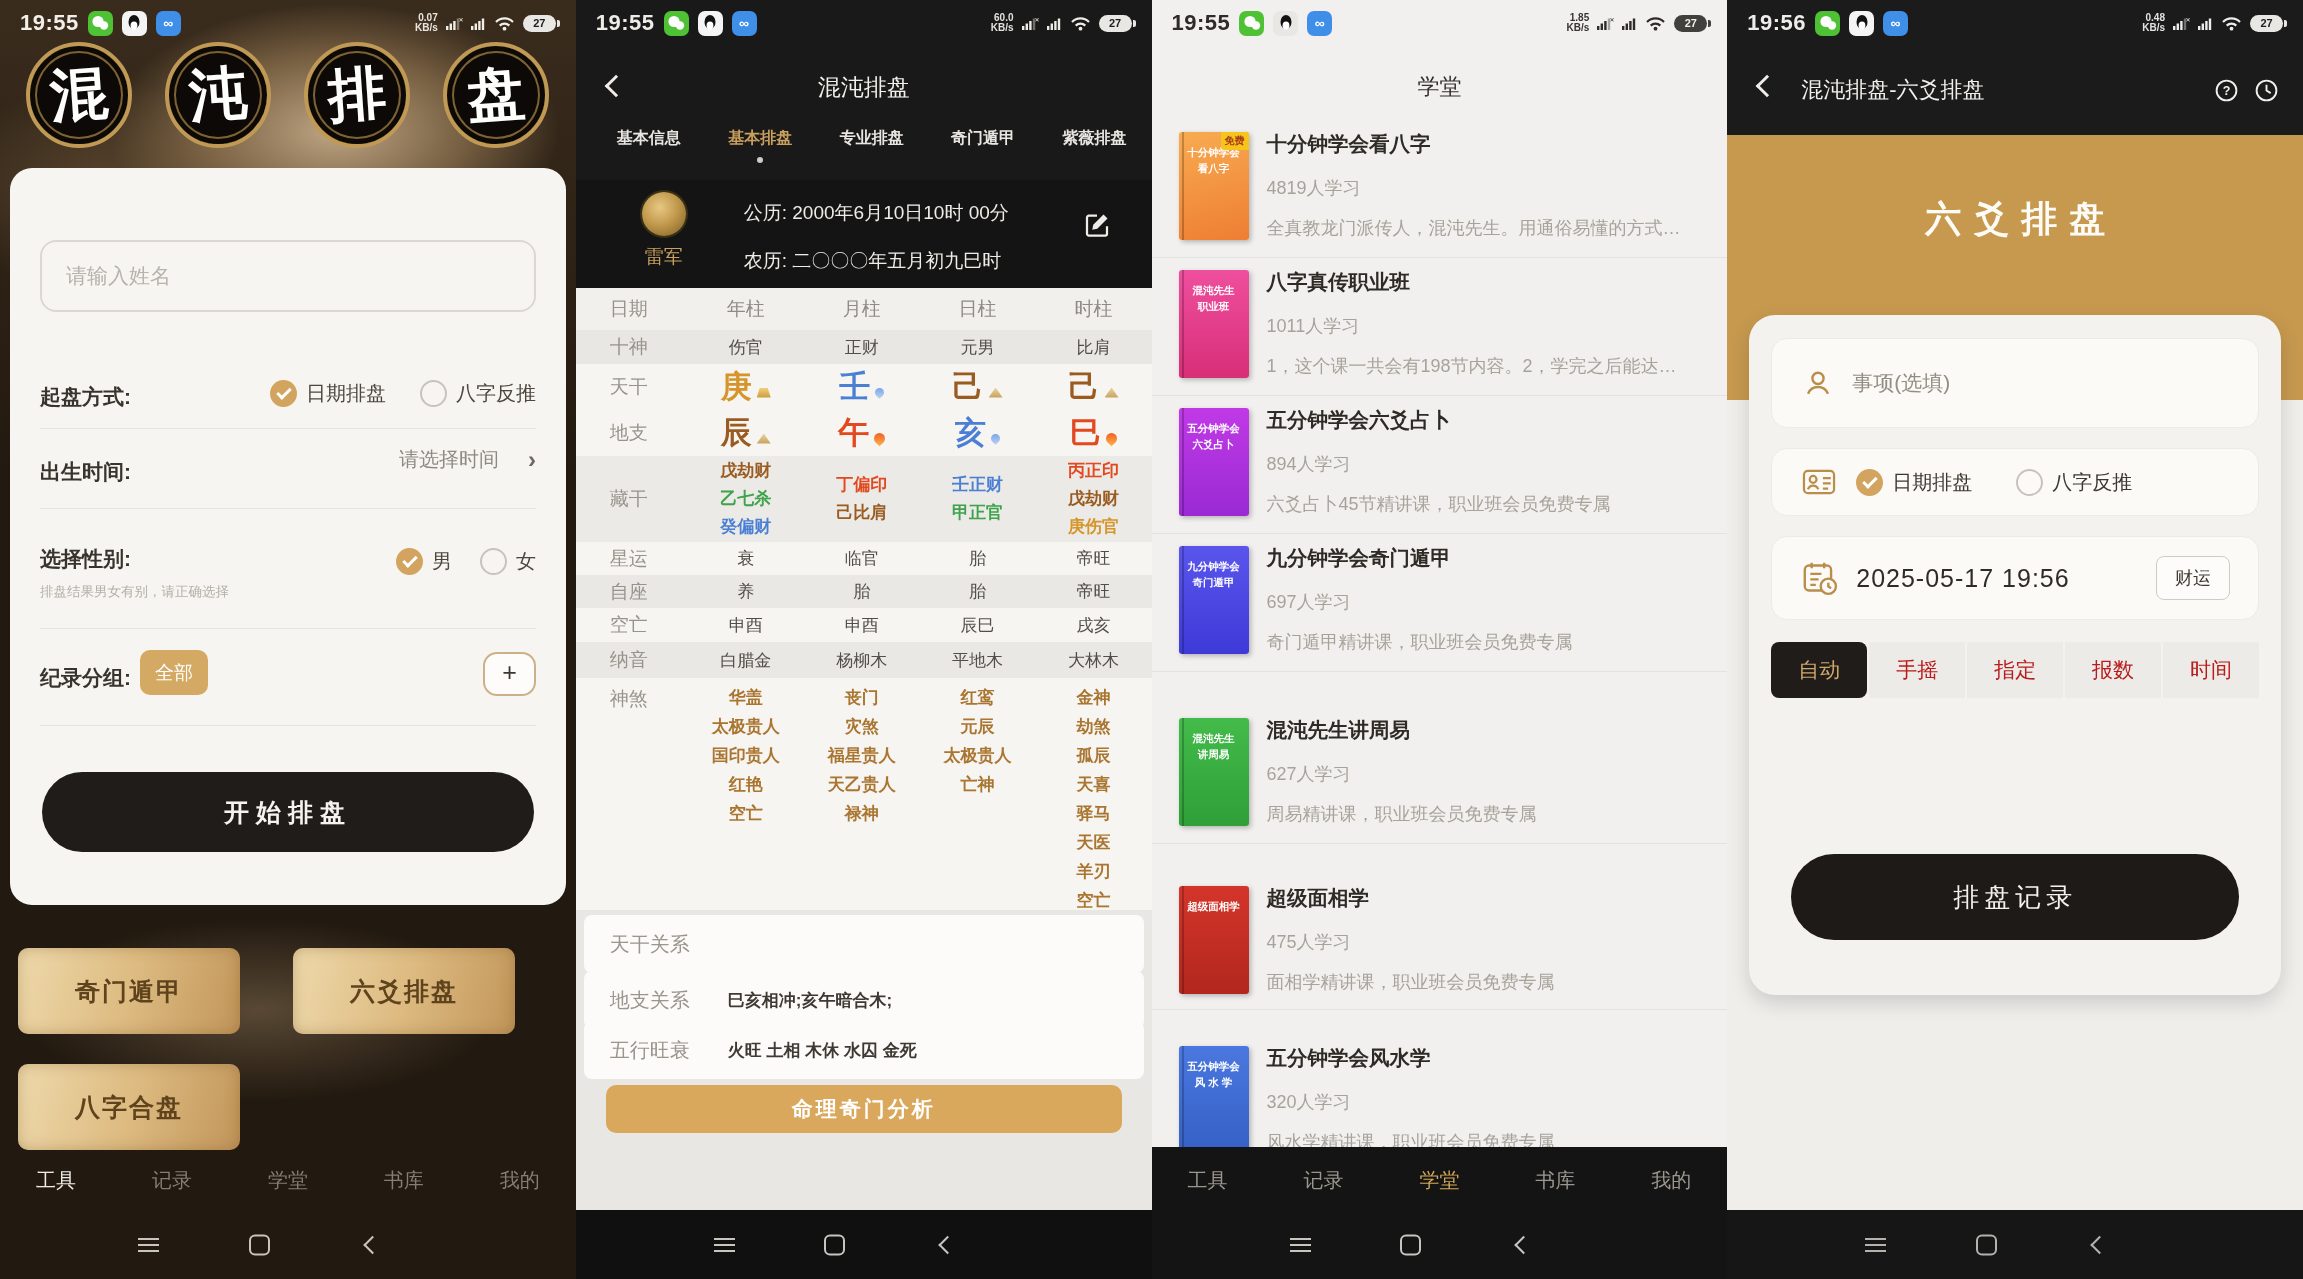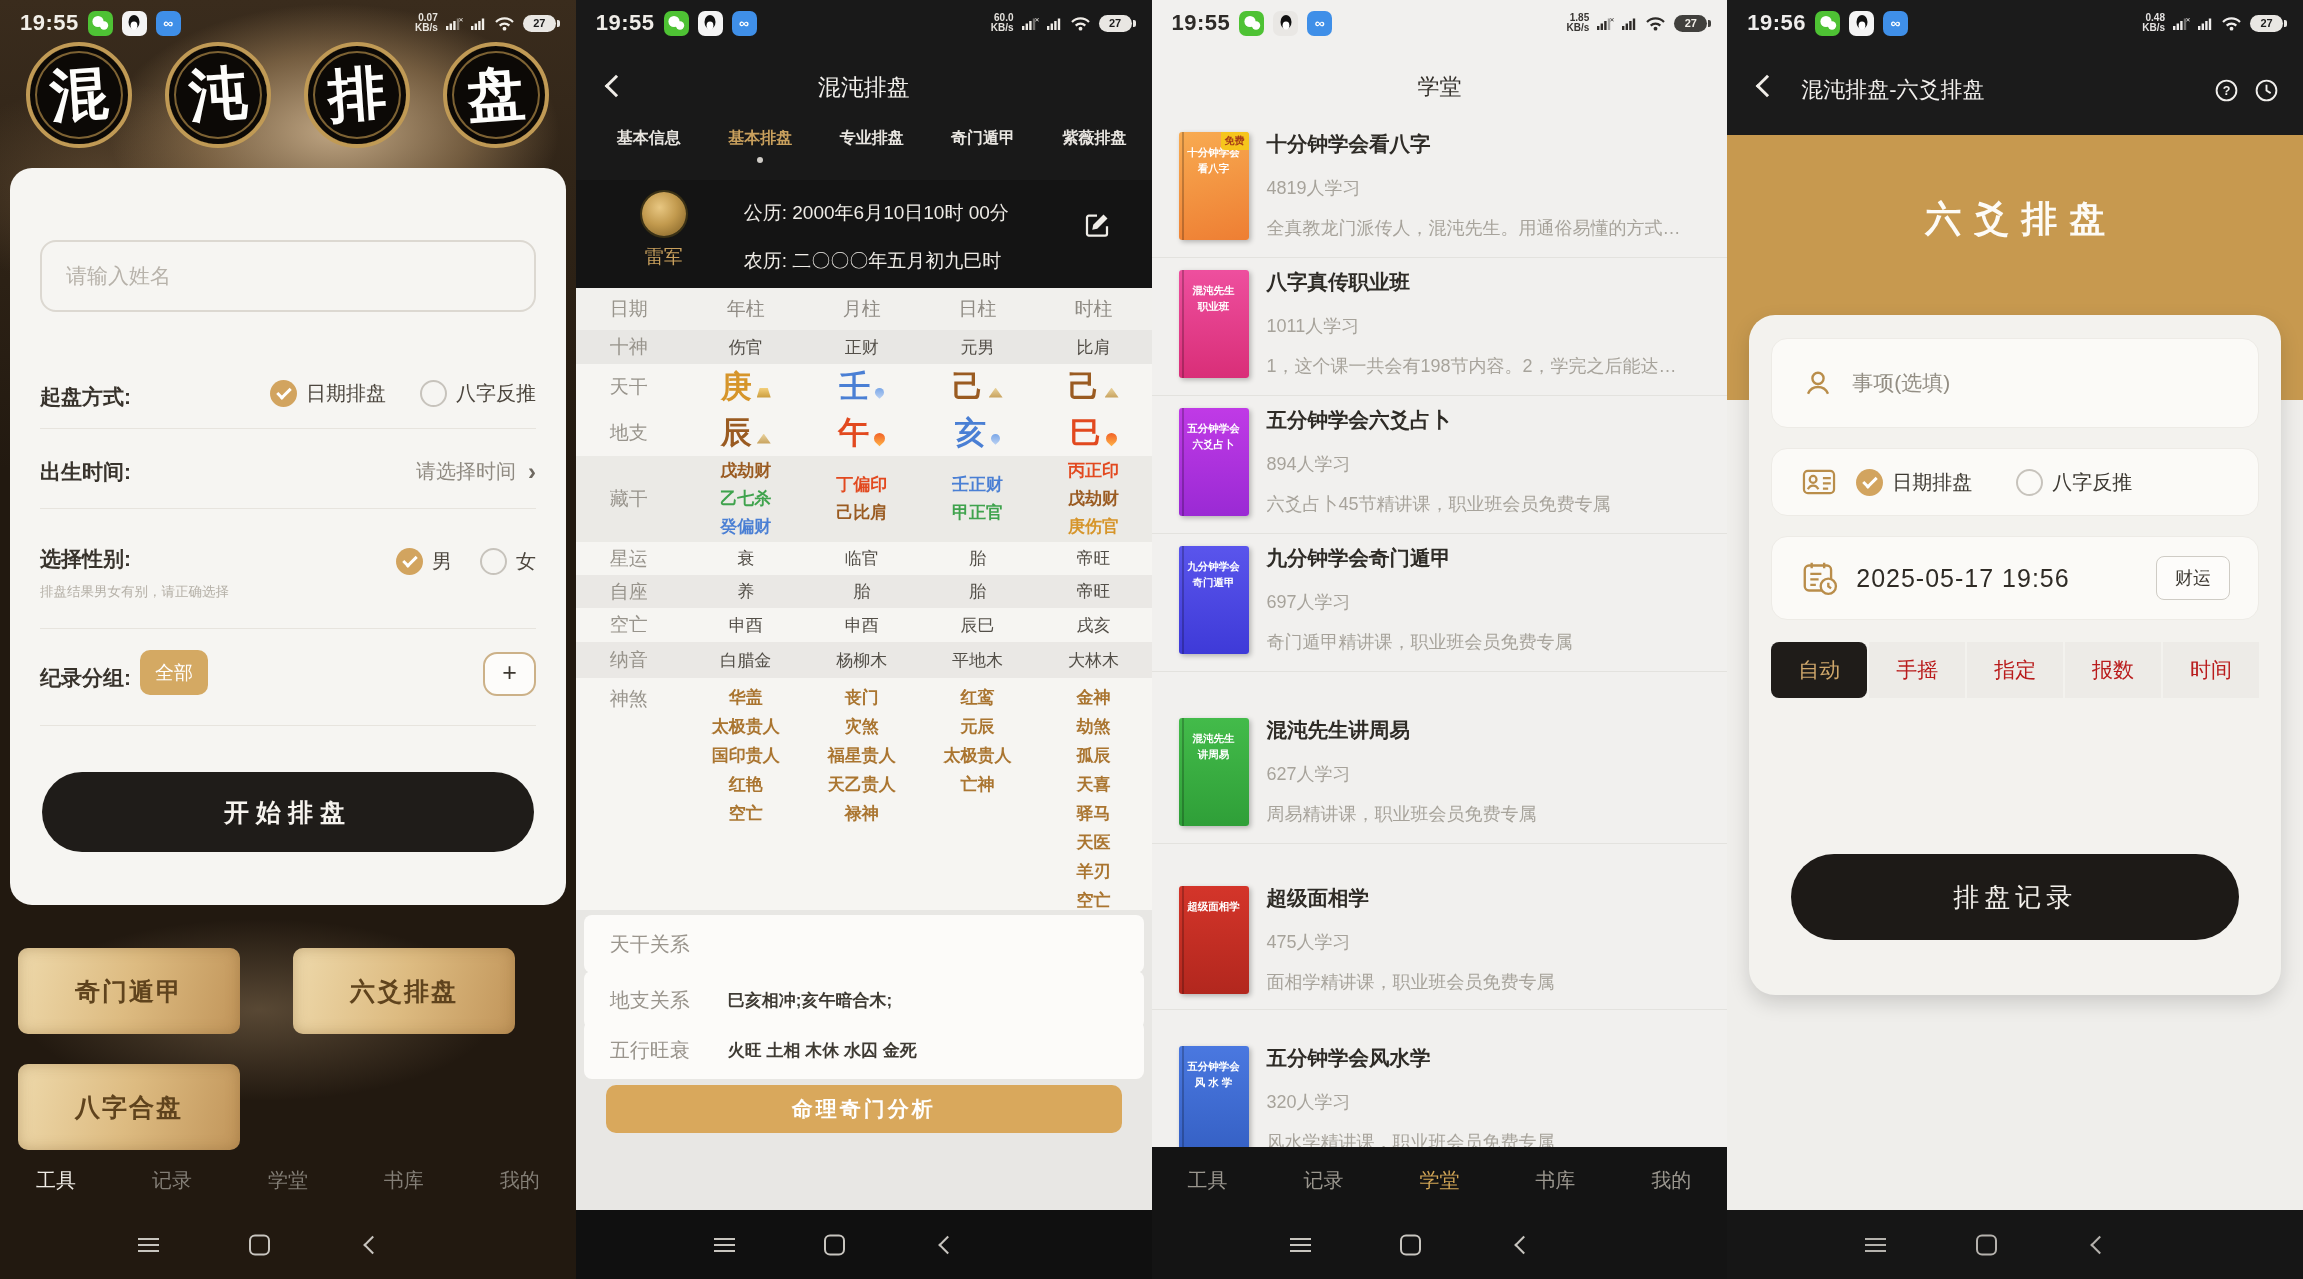--- a/index.html
+++ b/index.html
@@ -248,21 +248,21 @@
             <span>日期排盘</span>
           </label>
           <label class="rdo">
             <i class="rb" data-on="false"></i>
             <span>八字反推</span>
           </label>
         </div>
       <div class="fsep" style="top:260px"></div>
 
       <span class="fl" style="top:290px">出生时间:</span>
-      <div class="opts" style="top:290px;gap:12px;color:#8f8a81;text-align:right;">
+      <div class="opts" style="top:278px;gap:29px;color:#8f8a81;text-align:right;">
         <span>请选择时间</span>
         <span style="font-size:24px;color:#6e6961;font-weight:bold;">›</span>
       </div>
       <div class="fsep" style="top:340px"></div>
 
       <span class="fl" style="top:377px">选择性别:</span>
       <span class="fnote" style="top:415px">排盘结果男女有别，请正确选择</span>
       <div class="opts" style="top:380px;gap:28px;">
 
       <label class="rdo">

